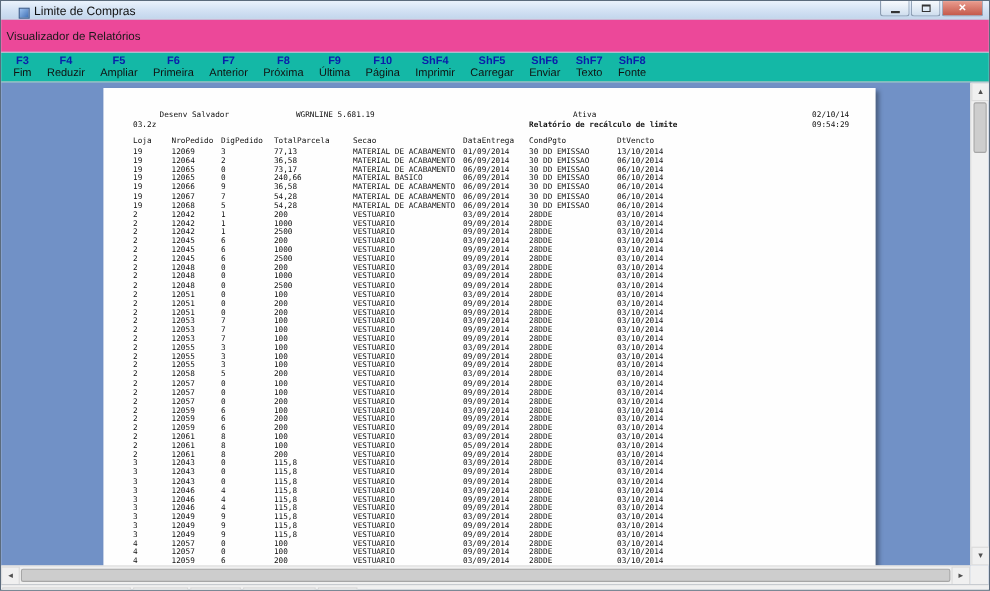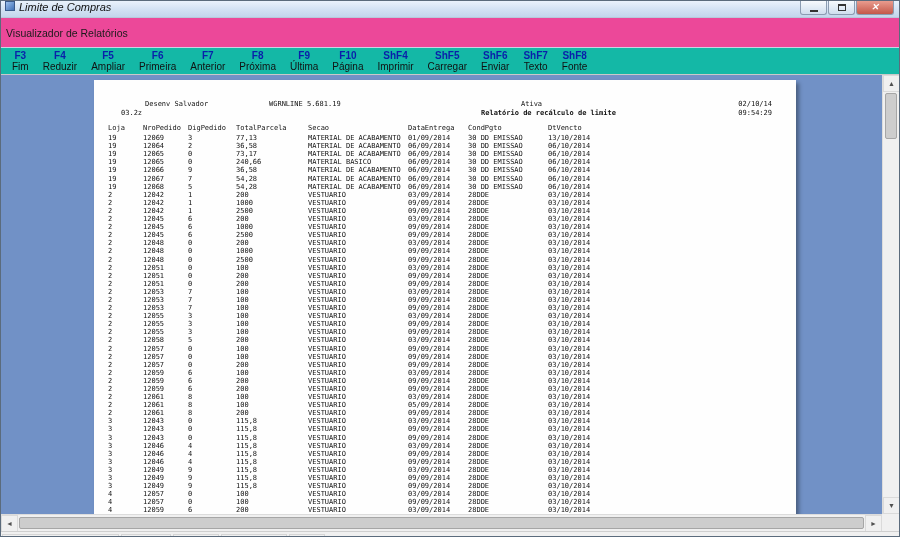--- a/index.html
+++ b/index.html
@@ -1,21 +1,21 @@
 <!DOCTYPE html>
 <html><head>
 <meta charset="utf-8">
 <style>
   * { box-sizing: border-box; margin: 0; padding: 0; }
   body { margin:0; font-family:"Liberation Sans", sans-serif; background:#3a3a3a; }
   .win { position:relative; width:900px; height:537px; border:1px solid #5b6b7c; background:#eef3fa; overflow:hidden; }
 
   
-  .titlebar { height:17px; display:flex; align-items:flex-start; padding-left:4px;
-    background:linear-gradient(#eaf2fc,#d2e1f3 55%,#c3d6ec); border-bottom:1px solid #b9c8da;font-style:italic; }
+  .titlebar { height:17px; display:flex; align-items:flex-end; padding-left:16px;
+    background:linear-gradient(#eaf2fc,#d2e1f3 55%,#c3d6ec); border-bottom:1px solid #b9c8da; }
   .appicon { width:10px; height:10px; margin-right:4px; border:1px solid #3a5a8a;
     background:linear-gradient(135deg,#9cc1ef,#3f6fb5); }
   .title-text { font-size:11px; color:#111; }
   .winbtns { position:absolute; top:0; right:5px; display:flex; }
   .wbtn { width:27px; height:14px; margin-left:1px; border:1px solid #8b9cb1; border-top:none;
     border-radius:0 0 3px 3px; background:linear-gradient(#f7fafd,#cfdeee);
     display:flex; align-items:center; justify-content:center; }
   .wbtn.close { width:38px; background:linear-gradient(#e99c8e,#c4584a); }
   .glyph-min { width:8px; height:2px; background:#333; margin-top:6px; }
   .glyph-max { width:8px; height:7px; border:1px solid #333; border-top-width:2px; }
@@ -39,21 +39,21 @@
   .page { position:absolute; left:93px; top:5px; width:702px; height:480px; background:#fefefe;
     box-shadow:3px 3px 4px rgba(0,0,0,.35); z-index:1;
     font-family:"DejaVu Sans Mono", monospace; color:#111; }
   .pheader { position:relative; height:18px; margin-top:20px; font-size:7px; }
   .ph { position:absolute; white-space:nowrap; }
   .ph.l1a { left:27px; top:0;padding-left:24px; } .ph.l1b { left:175px; top:0; }
   .ph.l1c { left:427px; top:0; } .ph.l1d { right:24px; top:0; }
   .ph.l2a { left:27px; top:9px; } .ph.l2b { left:387px; top:9px;font-weight:bold; }
   .ph.l2c { right:24px; top:9px; }
   .colhead, .rrow { display:grid; grid-template-columns:35px 45px 48px 72px 100px 60px 80px auto;
-    padding-left:14px; font-size:7px; line-height:8.1px; white-space:nowrap; }
+    padding-left:27px; font-size:7px; line-height:8.1px; white-space:nowrap; }
   .colhead { margin-top:6px; margin-bottom:2px; }
 
   
   .vsb { position:absolute; top:0; right:0; bottom:17px; width:17px; background:#f0f0f0;
     border-left:1px solid #dcdcdc; z-index:2; }
   .hsb { position:absolute; left:0; right:17px; bottom:0; height:17px; background:#f0f0f0;
     border-top:1px solid #dcdcdc; z-index:2; }
   .corner { position:absolute; right:0; bottom:0; width:17px; height:17px; background:#f0f0f0; z-index:2; }
   .sbtn { position:absolute; width:17px; height:17px; display:flex; align-items:center;
     justify-content:center; font-size:7px; color:#505050; background:#f0f0f0;

